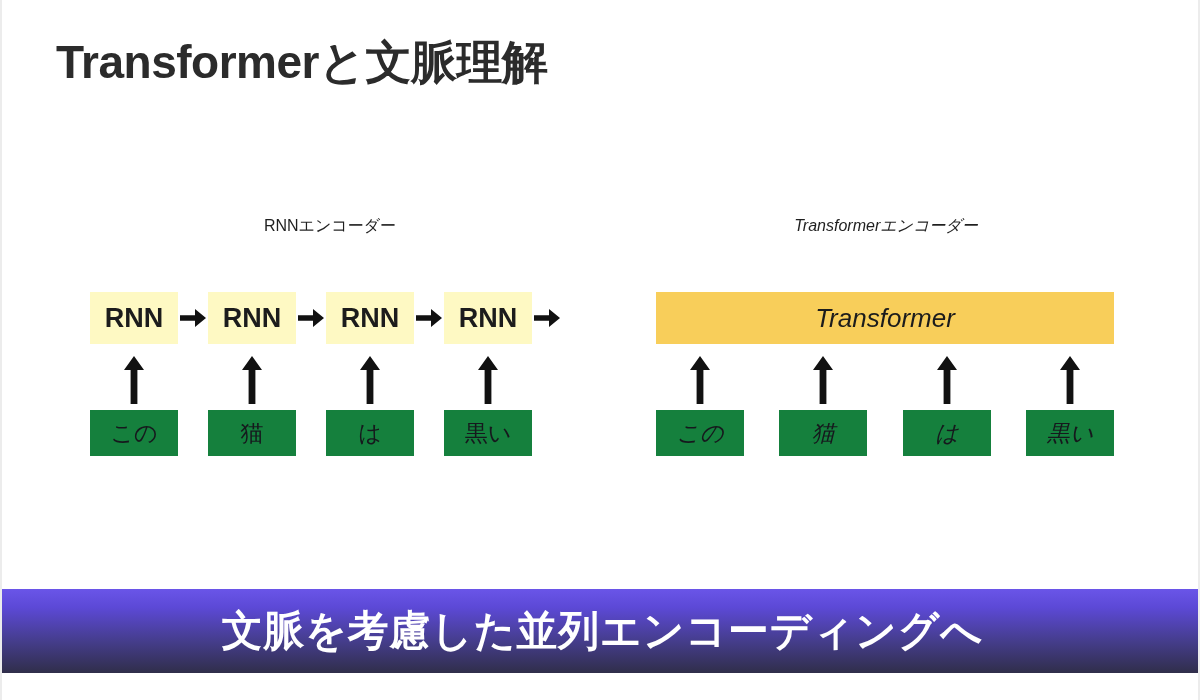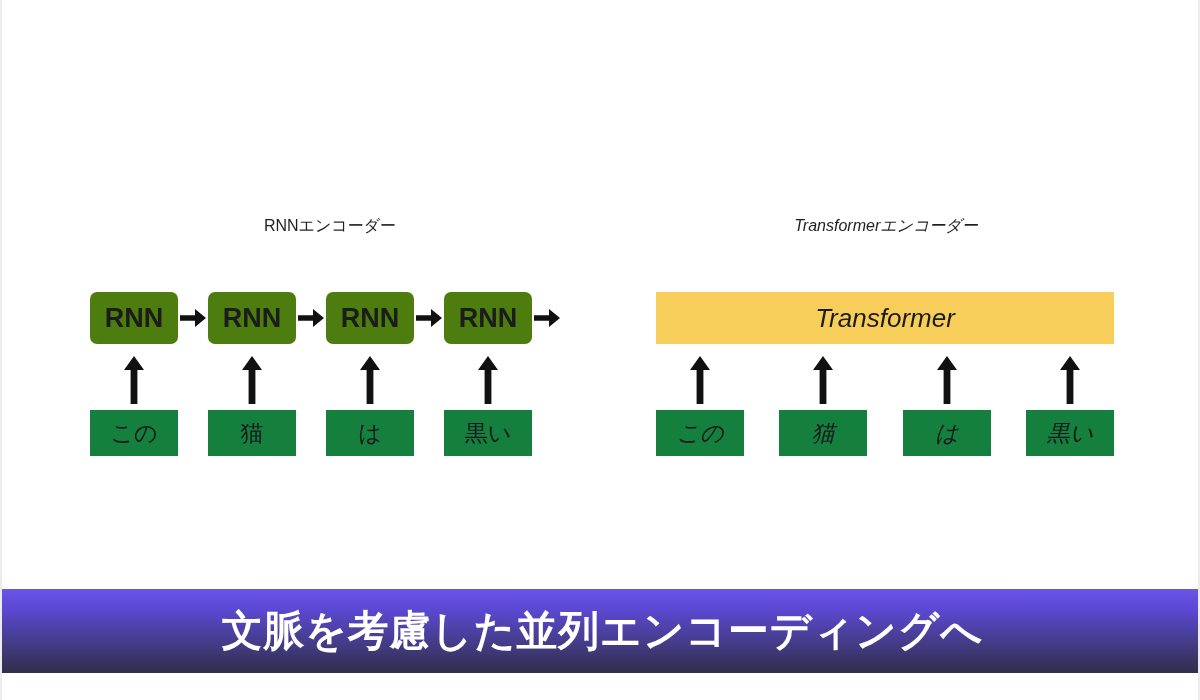--- a/index.html
+++ b/index.html
@@ -58,30 +58,29 @@
     top: 74px;
     left: 0;
     height: 52px;
     display: flex;
     align-items: center;
   }
 
   .rnn-box {
     width: 88px;
     height: 52px;
-    background: #4d7c0f;
+    background: #fef9c3;
     color: #1c1c1c;
     font-size: 27px;
     font-weight: 700;
     display: flex;
     align-items: center;
     justify-content: center;
     box-sizing: border-box;
     flex: 0 0 auto;
-    border-radius: 7px;
   }
 
   .chain-arrow {
     width: 30px;
     height: 52px;
     flex: 0 0 auto;
     display: flex;
     align-items: center;
     justify-content: center;
   }
@@ -172,20 +171,21 @@
     letter-spacing: 1px;
     white-space: nowrap;
     transform: scaleX(0.97);
   }
 </style>
 </head>
 <body>
 
 <div id="slide">
 
+  <div id="title">Transformerと文脈理解</div>
 
   <div class="column" id="col-rnn">
 
     <div class="col-heading">RNNエンコーダー</div>
 
     <div class="encoder-row">
 
       <div class="rnn-box">RNN</div>
       <div class="chain-arrow">
         <svg width="26" height="20" viewBox="0 0 26 20">

